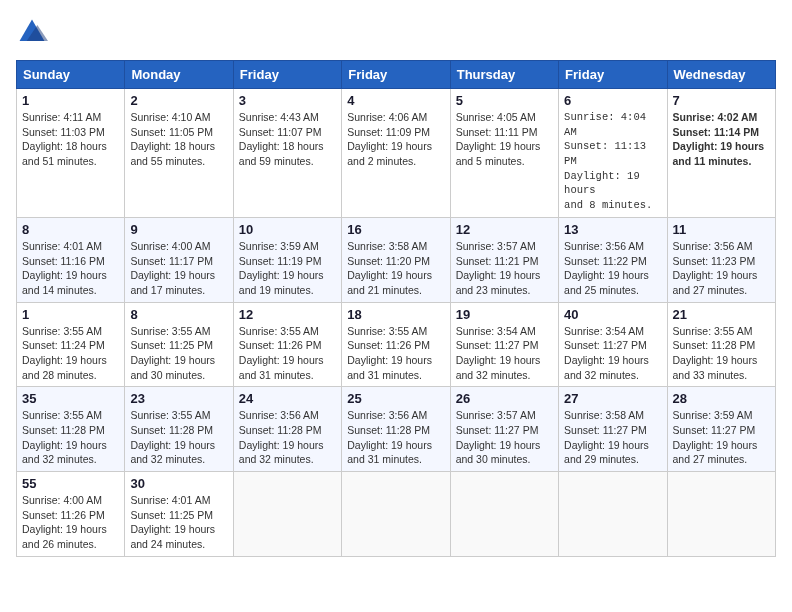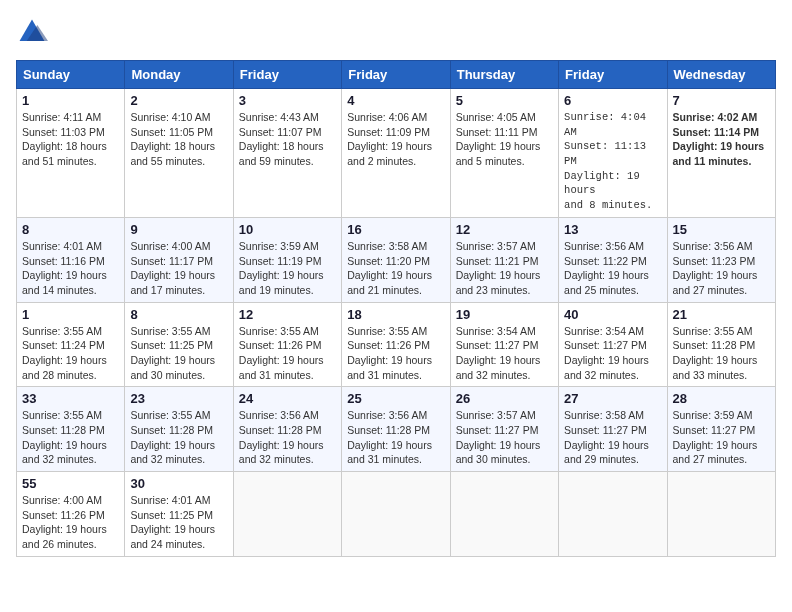--- a/index.html
+++ b/index.html
@@ -217,21 +217,21 @@
 and 23 minutes.</div>
         </td>
         <td>
           <span class="day-num">13</span>
           <div class="day-info" style="white-space: pre-line;">Sunrise: 3:56 AM
 Sunset: 11:22 PM
 Daylight: 19 hours
 and 25 minutes.</div>
         </td>
         <td>
-          <span class="day-num">15</span>
+          <span class="day-num">11</span>
           <div class="day-info" style="white-space: pre-line;">Sunrise: 3:56 AM
 Sunset: 11:23 PM
 Daylight: 19 hours
 and 27 minutes.</div>
         </td>
       </tr>
       <tr class="week-row">
         <td>
           <span class="day-num">1</span>
           <div class="day-info" style="white-space: pre-line;">Sunrise: 3:55 AM
@@ -277,21 +277,21 @@
         <td>
           <span class="day-num">21</span>
           <div class="day-info" style="white-space: pre-line;">Sunrise: 3:55 AM
 Sunset: 11:28 PM
 Daylight: 19 hours
 and 33 minutes.</div>
         </td>
       </tr>
       <tr class="week-row">
         <td>
-          <span class="day-num">33</span>
+          <span class="day-num">35</span>
           <div class="day-info" style="white-space: pre-line;">Sunrise: 3:55 AM
 Sunset: 11:28 PM
 Daylight: 19 hours
 and 32 minutes.</div>
         </td>
         <td>
           <span class="day-num">23</span>
           <div class="day-info" style="white-space: pre-line;">Sunrise: 3:55 AM
 Sunset: 11:28 PM
 Daylight: 19 hours

